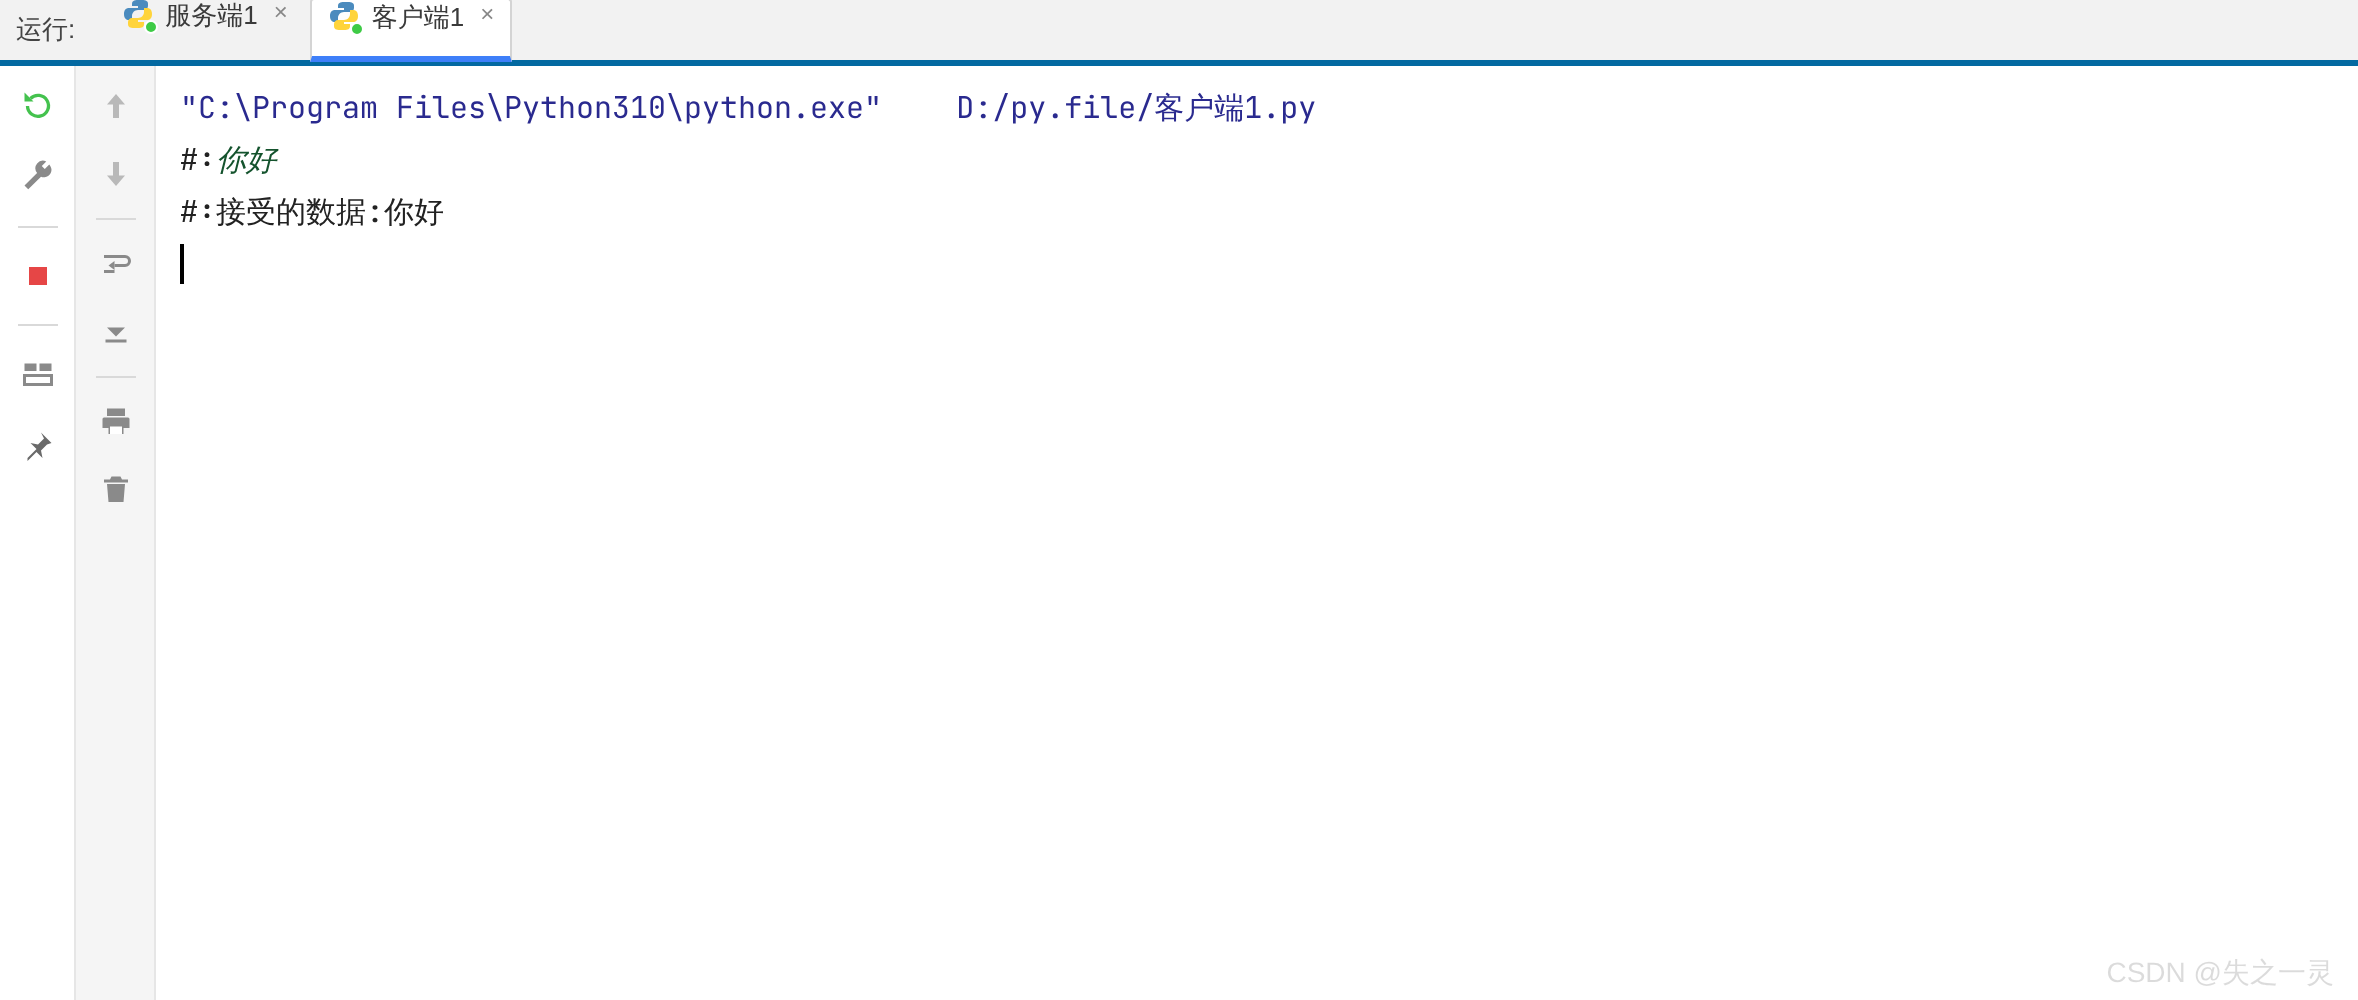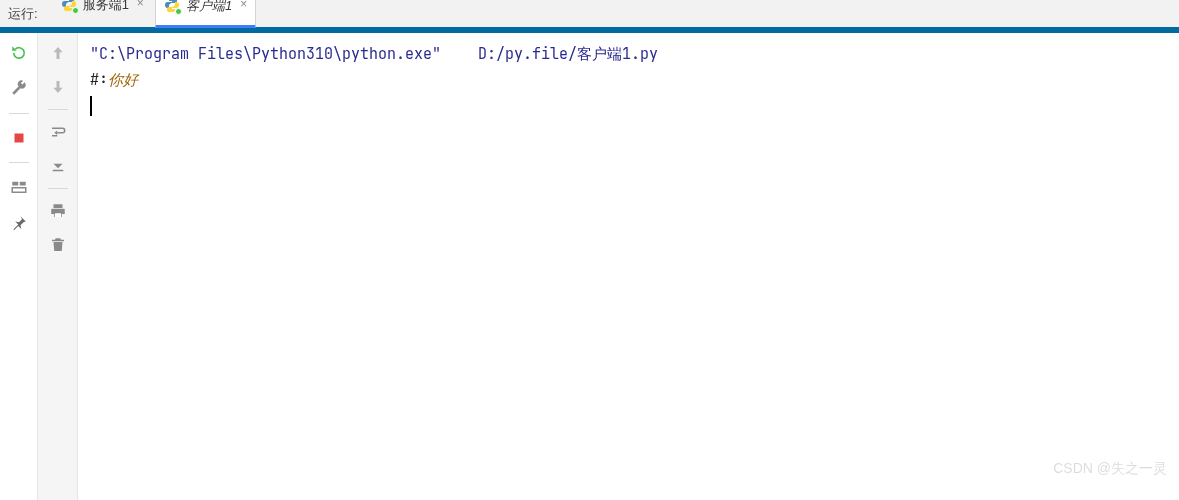--- a/index.html
+++ b/index.html
@@ -12,21 +12,21 @@
     height: 500px;
     overflow: hidden;
     position: relative;
   }
   .root { display: flex; flex-direction: column; height: 100%; }
 
   
   .topbar {
     height: 33px;
     background: #f2f2f2;
-    border-bottom: 6px solid #0369a1;
+    border-bottom: 3px solid #0369a1;
     display: flex;
     align-items: stretch;
   }
   .run-label {
     display: flex;
     align-items: center;
     padding: 0 14px 0 8px;
     color: #444;
     font-size: 13px;
   }
@@ -44,21 +44,20 @@
     cursor: pointer;
     color: #3a3a3a;
   }
   .tab.inactive { background: #f2f2f2; }
   .tab.active {
     background: #fff;
     border-color: #d4d4d4;
     border-bottom: 3px solid #3e7ff9;
     margin-bottom: -1px;
     padding-bottom: 2px;
-    font-style: italic;
   }
   .tab .py-icon { width: 16px; height: 16px; position: relative; flex: 0 0 16px; }
   .tab .close-x { color: #888; font-size: 12px; margin-left: 2px; }
 
   .body { flex: 1; display: flex; min-height: 0; }
 
   
   .gutter {
     width: 38px;
     background: #fff;
@@ -98,21 +97,21 @@
     line-height: 26px;
     color: #222;
     position: relative;
     overflow: auto;
   }
   .console .line { white-space: pre; }
   .cmd-quote { color: #2a2a8f; }
   .cmd-path  { color: #2a2a8f; margin-top: 40px; }
   .argpath   { color: #2a2a8f; margin-left: 28px; }
   .prompt    { color: #222; }
-  .input-green { color: #a16207; font-style: italic; }
+  .input-green { color: #14532d; font-style: italic; }
   .out-text  { color: #222; }
   .cursor {
     display: inline-block;
     width: 1.5px; height: 20px;
     background: #000;
     vertical-align: text-bottom;
     margin-top: 2px;
   }
 
   
@@ -120,21 +119,21 @@
   .run-dot {
     position: absolute;
     right: -2px; bottom: -2px;
     width: 7px; height: 7px; border-radius: 50%;
     background: #3ecb46;
     border: 1px solid #fff;
   }
 
   .watermark {
     position: absolute;
-    right: 12px; bottom: 22px;
+    right: 12px; bottom: 4px;
     color: rgba(0,0,0,0.14);
     font-size: 14px;
     pointer-events: none;
   }
 </style>
 </head>
 <body>
 
 <div class="root">
   <div class="topbar">
@@ -233,18 +232,19 @@
       <div class="ibtn">
         <svg viewBox="0 0 24 24">
             <path fill="#8a8a8a" d="M9 3h6l1 2h4v2H4V5h4zM6 8h12l-1 12H7z"></path>
           </svg>
       </div>
     </div>
 
     <div class="console">
       <div class="line"><span class="cmd-quote">"</span><span class="cmd-path">C:\Program Files\Python310\python.exe</span><span class="cmd-quote">"</span><span> </span><span class="argpath">D:/py.file/客户端1.py</span></div>
       <div class="line"><span class="prompt">#:</span><span class="input-green">你好</span></div>
+      <div class="line"><span class="prompt">#:</span><span class="out-text">接受的数据:你好</span></div>
       <div class="line"><span class="cursor"></span></div>
     </div>
   </div>
 </div>
 
 <div class="watermark">CSDN @失之一灵</div>
 
 </body></html>

